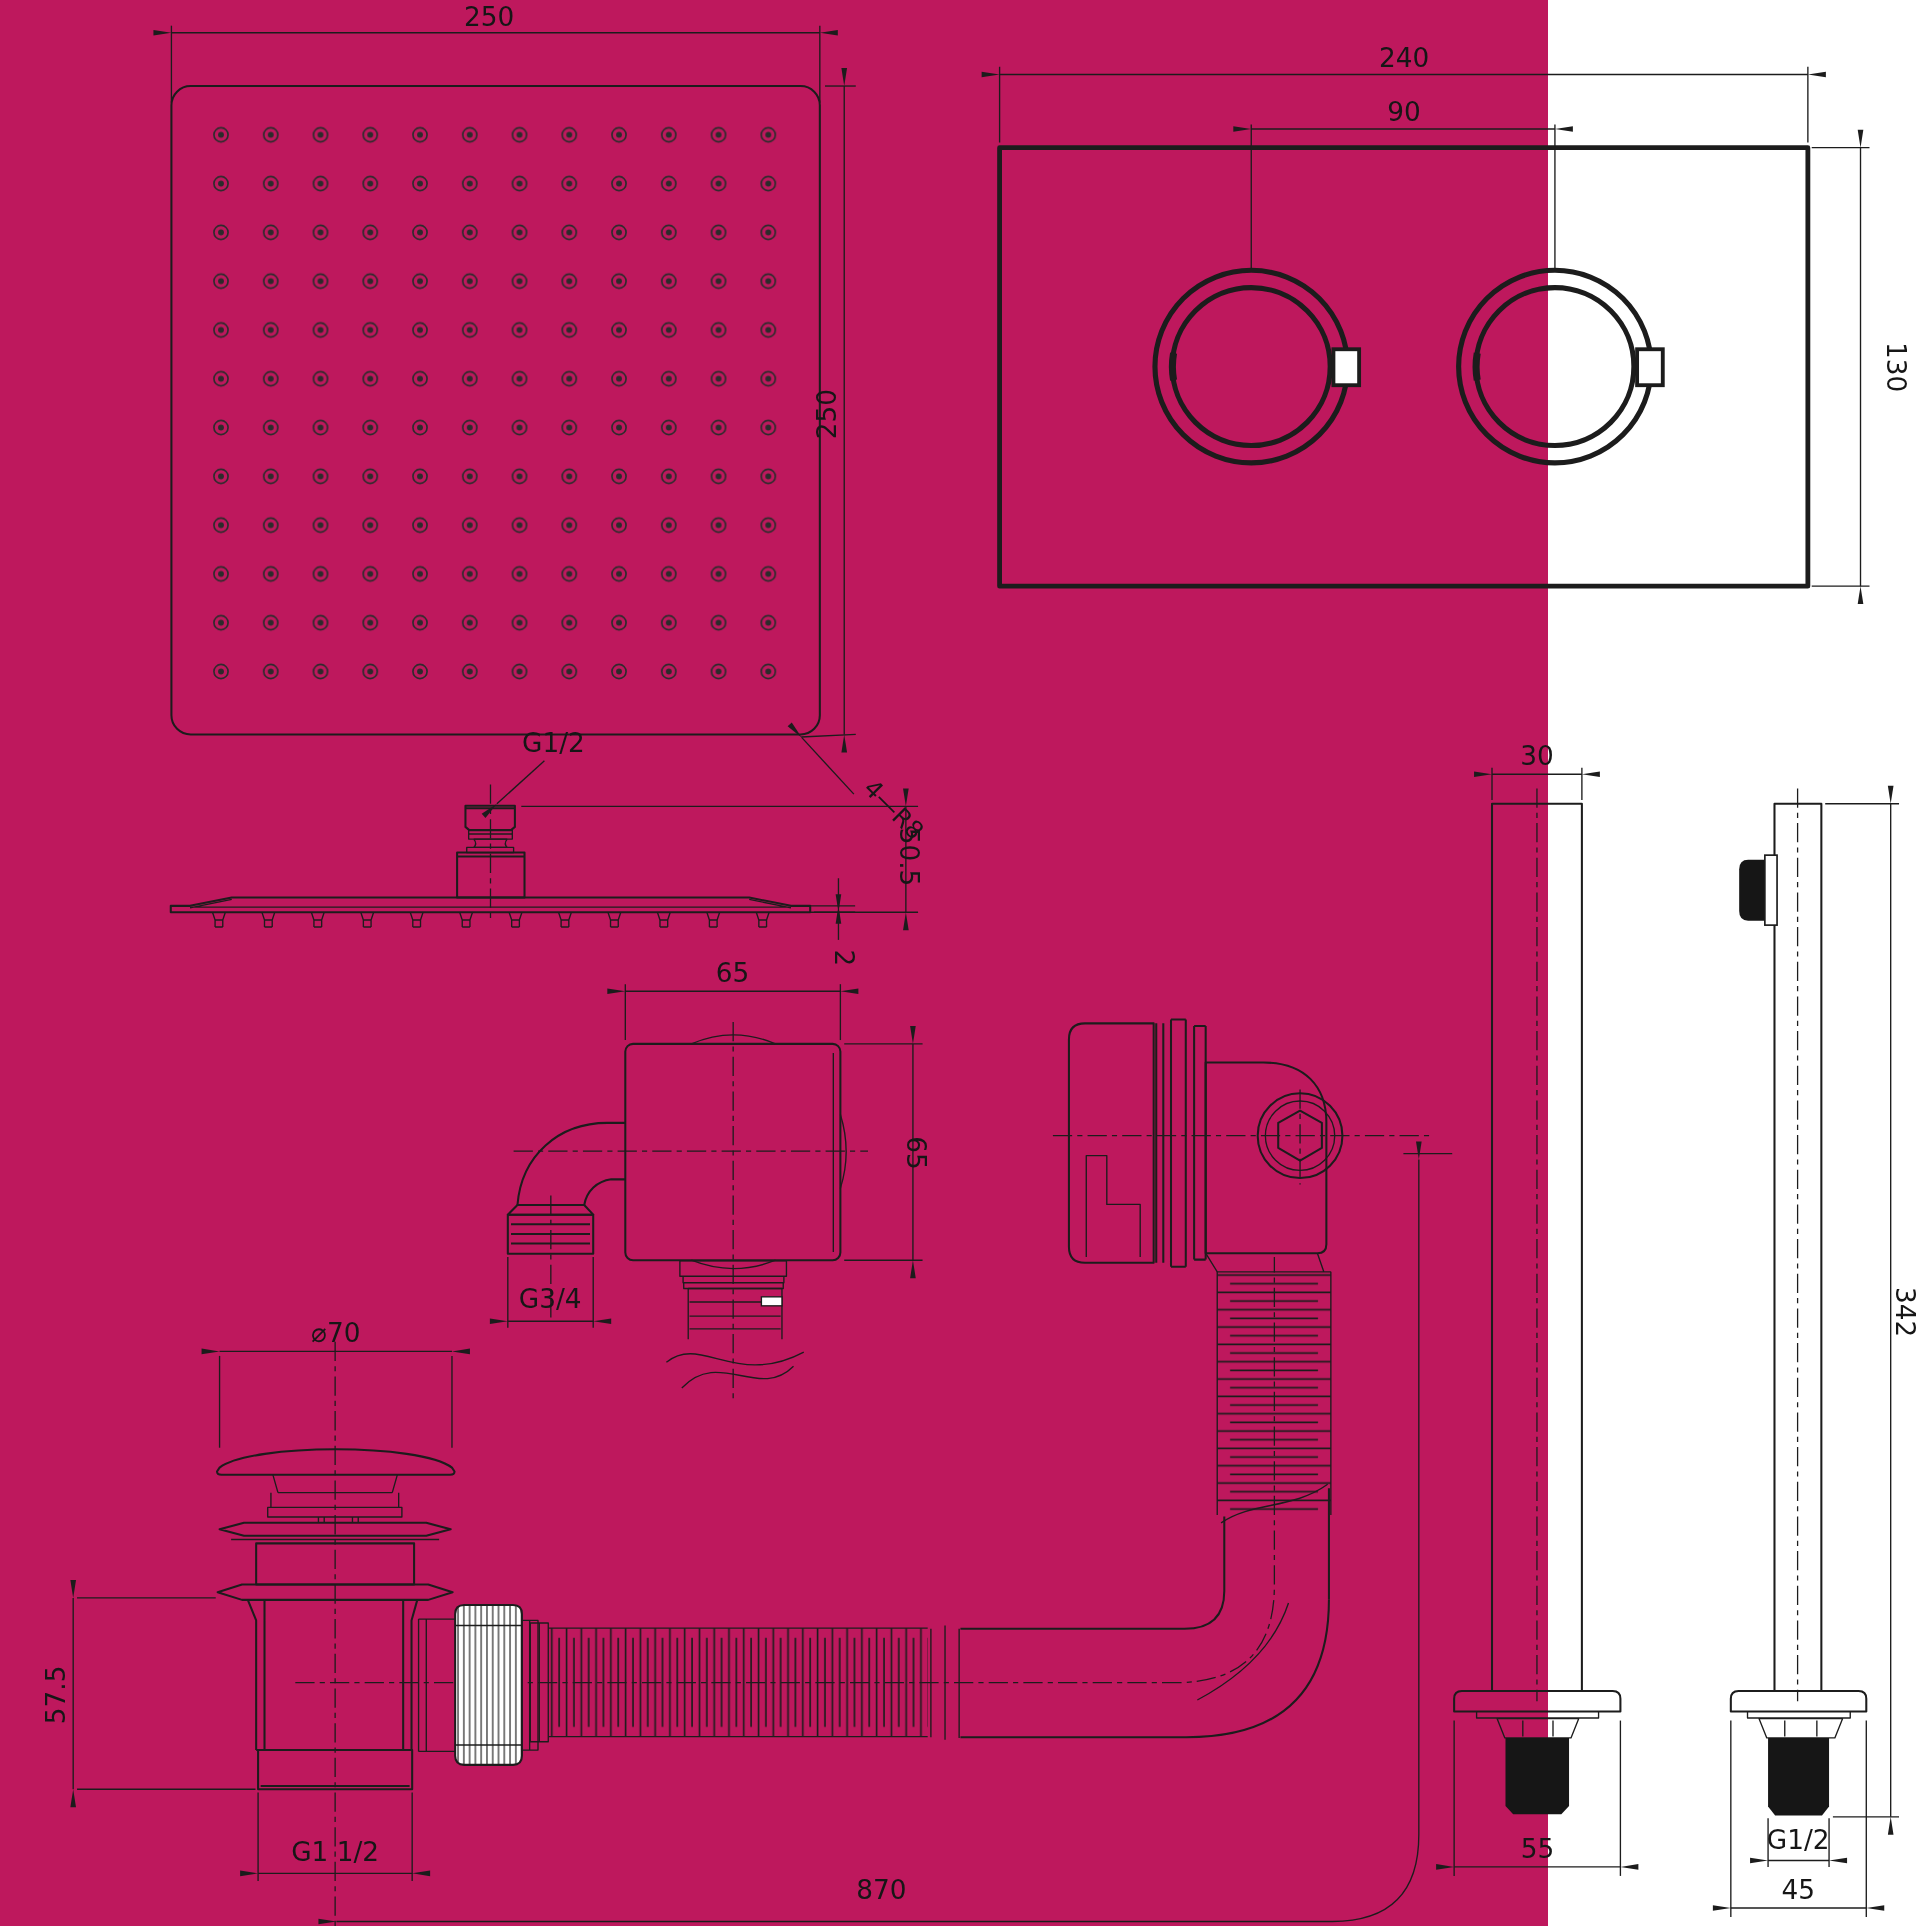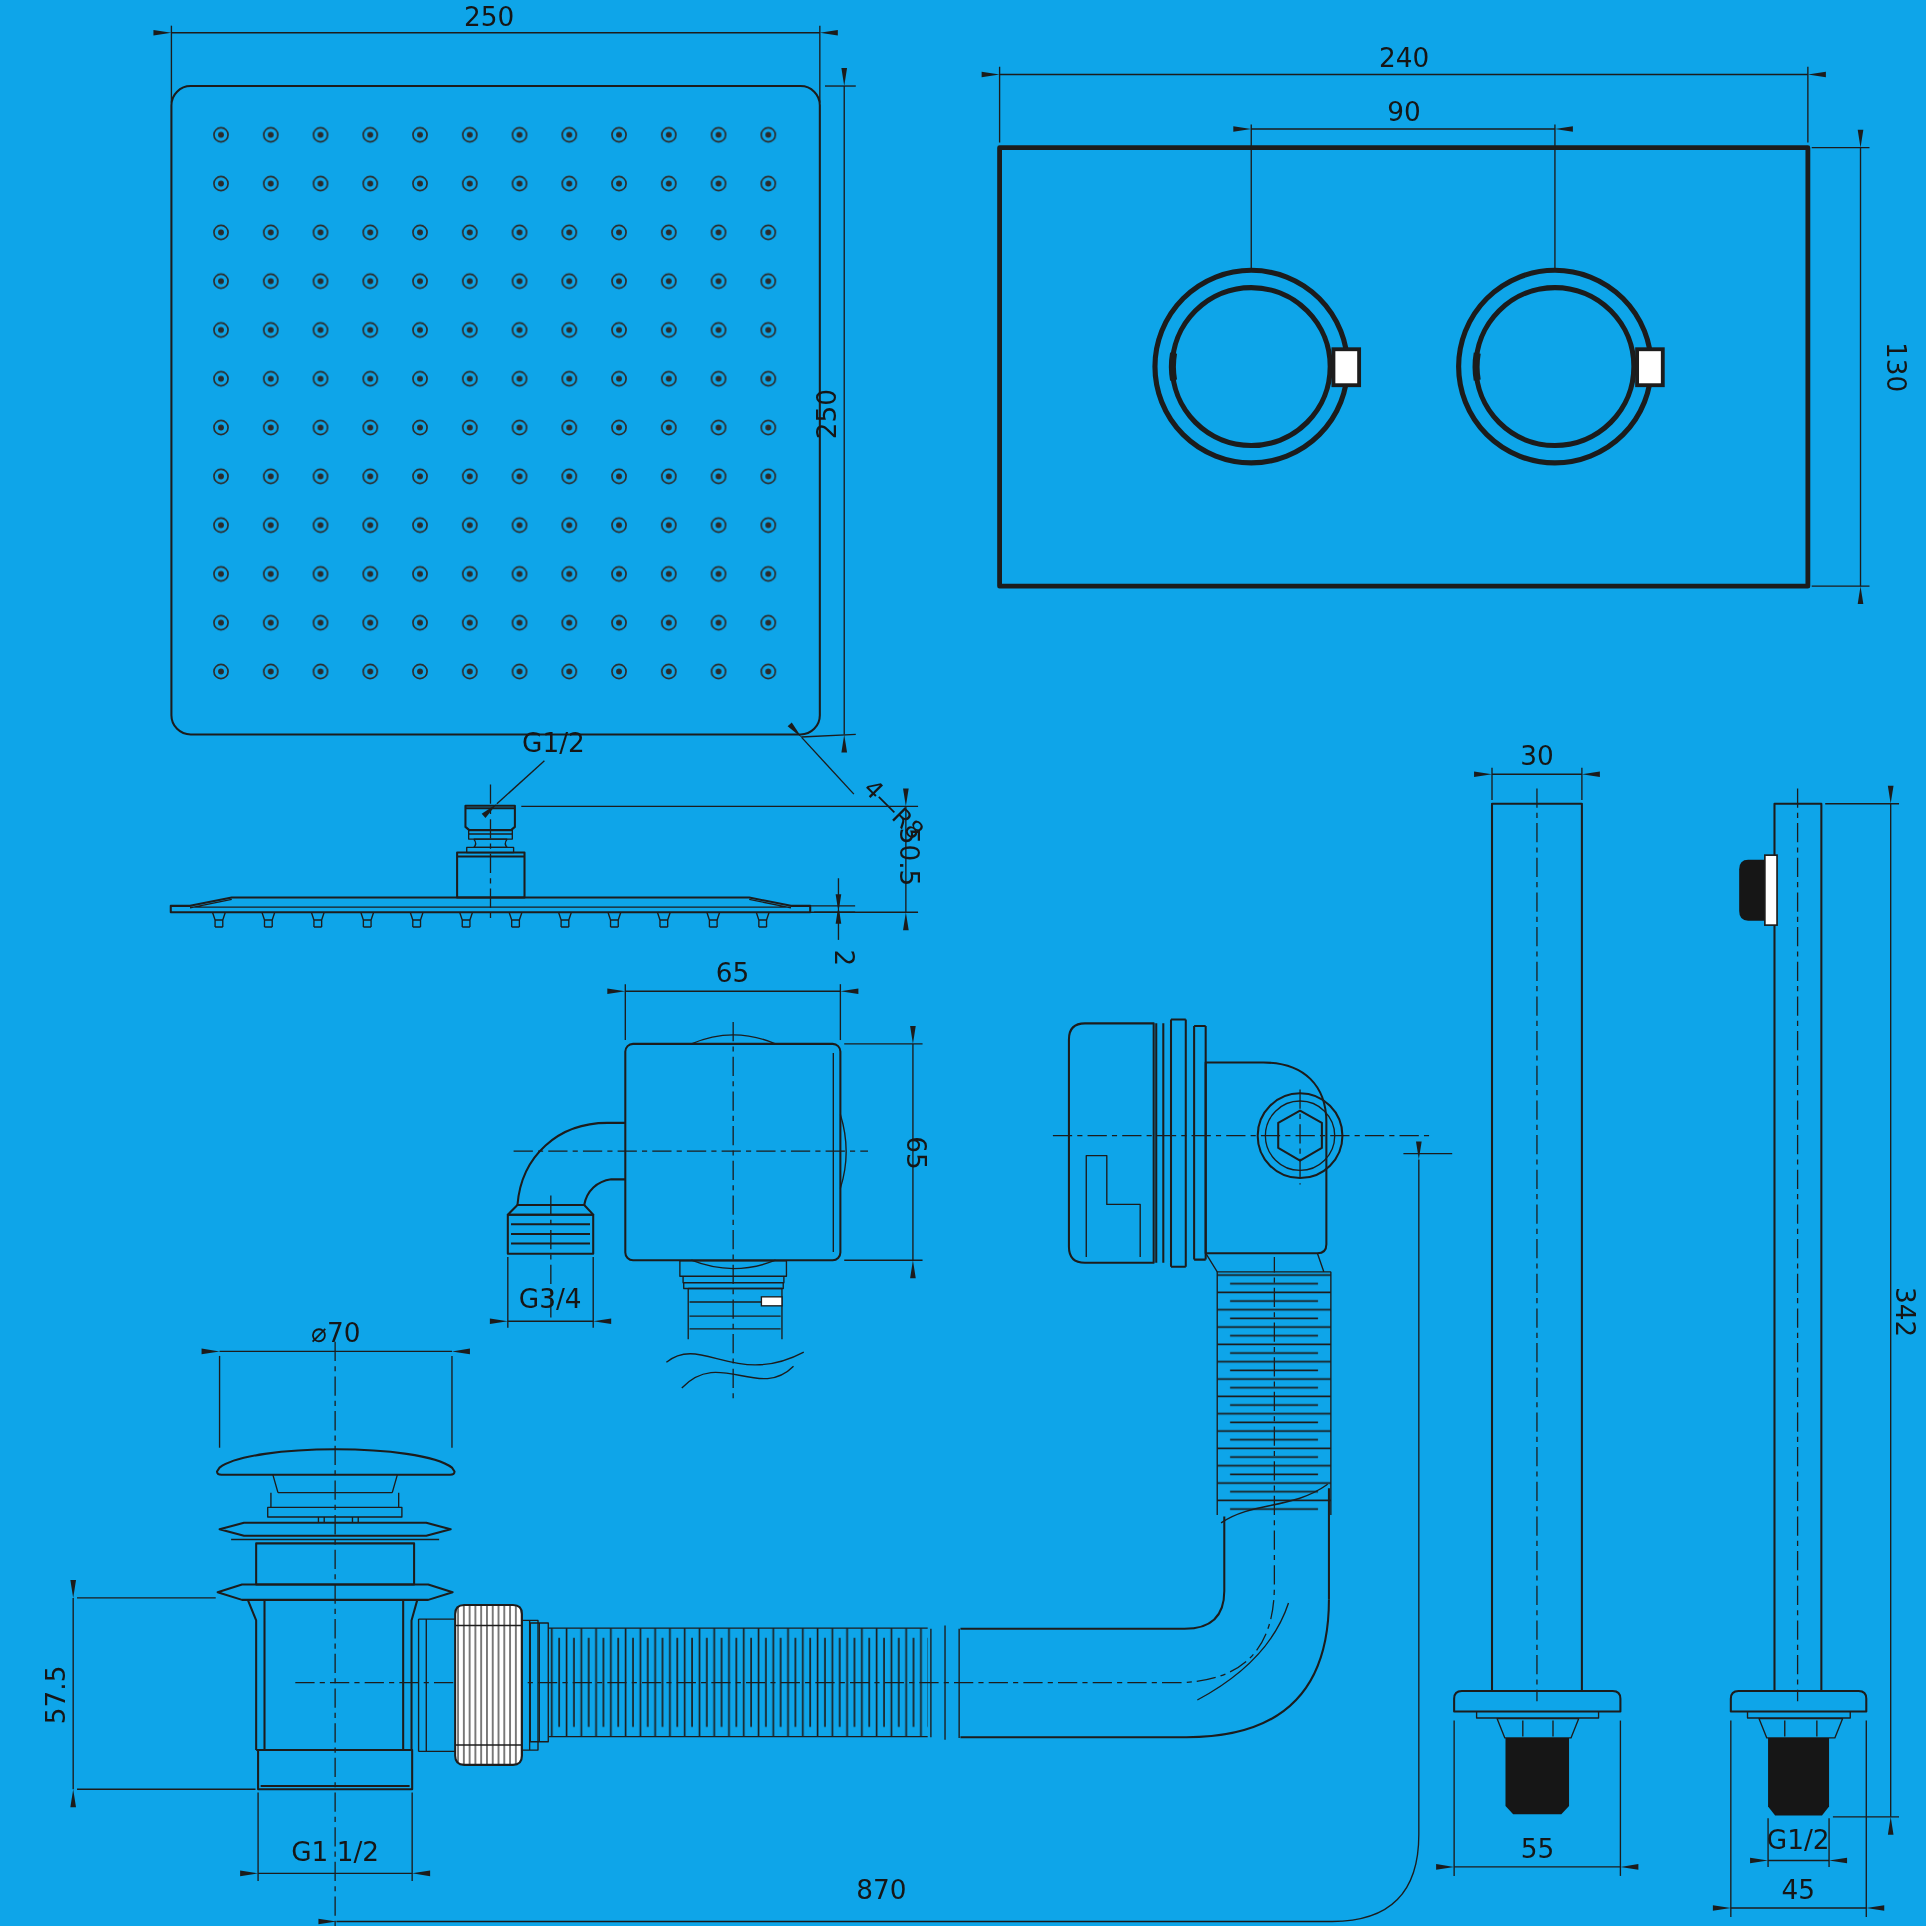--- a/index.html
+++ b/index.html
@@ -1,16 +1,16 @@
 <!DOCTYPE html>
 <html style="font-size:10.3px"><head>
 <meta charset="utf-8">
 <style>
   html,body{margin:0;padding:0;background:#fff;}
-  .canvas{width:1926px;height:1926px;background:#0ea5e9;position:relative;}
+  .canvas{width:1548px;height:1926px;background:#be185d;position:relative;}
   svg{display:block;}
   .ln{fill:none;stroke:#1c1c1c;stroke-width:3.2;stroke-linejoin:round;stroke-linecap:butt;}
   .thin{stroke-width:2.1;}
   .thick{stroke-width:7.5;}
   .k8{stroke-width:8;}
   .k10{stroke-width:11;}
   .cl{fill:none;stroke:#1c1c1c;stroke-width:2;stroke-dasharray:30 8 8 8;}
   .dim{fill:none;stroke:#1c1c1c;stroke-width:2.1;}
   .blk{fill:#161616;stroke:none;}
   text.d{font-family:"DejaVu Sans","Liberation Sans",sans-serif;font-size:41px;fill:#161616;text-anchor:middle;}

